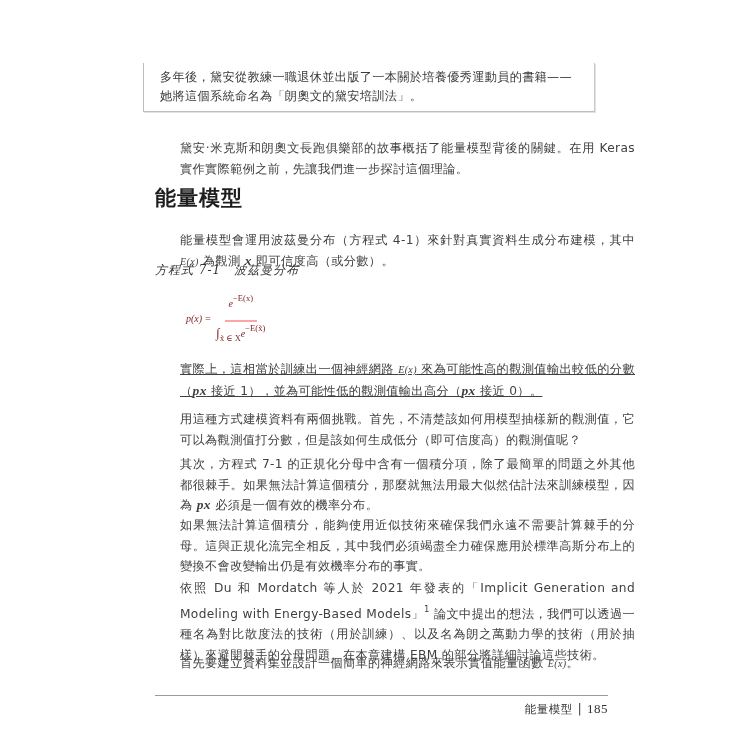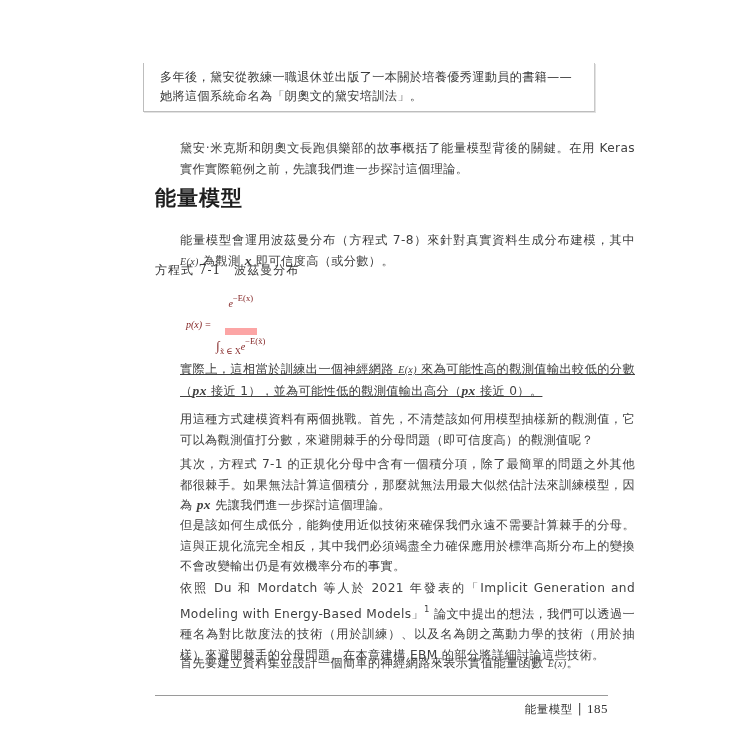--- a/index.html
+++ b/index.html
@@ -9,70 +9,70 @@
            box-sizing: border-box; border-left: 1px solid #bdbdbd; border-bottom: 1px solid #bdbdbd;
            border-right: 1px solid #c8c8c8; background: #fff;
            box-shadow: 1px 1px 0 #e2e2e2; padding: 5px 14px 0 16px; }
   .quote p { margin: 0; font-size: 12.2px; line-height: 19px; color: #3a3a3a; letter-spacing: 0.3px; }
   .para { position: absolute; left: 168px; width: 455px; margin: 12px;
           font-size: 12.2px; line-height: 20.5px; color: #404040; letter-spacing: 0.35px; text-align: justify; }
   .h2 { position: absolute; left: 155px; top: 184px; margin: 0; font-size: 21px; font-weight: bold;
         color: #1e1e1e; letter-spacing: 1px; font-family: "DejaVu Sans", sans-serif; }
   .it { font-style: italic; font-family: "Liberation Serif", "DejaVu Serif", serif; font-size: 10px; }
   .bi { font-style: italic; font-weight: bold; font-family: "Liberation Serif", "DejaVu Serif", serif; font-size: 13.5px; }
-  .cap { position: absolute; left: 155px; top: 262px; margin: 0; font-size: 12px; 
+  .cap { position: absolute; left: 155px; top: 262px; margin: 0; font-size: 12px; font-style: italic;
          color: #333; letter-spacing: 1px; font-family: "DejaVu Serif", serif; }
   .formula { position: absolute; left: 186px; top: 293px; font-family: "Liberation Serif", "DejaVu Serif", serif;
              color: #7f1d1d; font-size: 13px; display: flex; align-items: center; }
   .frac { display: inline-flex; flex-direction: column; align-items: center; margin-left: 5px; }
-  .num { padding: 0 4px 17px; border-bottom: 7px solid #fca5a5; font-size: 13px; }
+  .num { padding: 0 4px 9px; border-bottom: 2px solid #fca5a5; font-size: 13px; }
   .den { padding-top: 1px; font-size: 13px; }
   sup { font-size: 8.5px; vertical-align: 6px; }
   sub { font-size: 8.5px; vertical-align: -4px; margin-top: 48px; }
   .footer-rule { position: absolute; left: 155px; top: 695px; width: 453px; height: 1px; background: #9a9a9a; }
   .footer { position: absolute; right: 142px; top: 701px; font-size: 11.5px; color: #333; letter-spacing: 0.5px; }
   .footer .sep { margin: 0 5px; }
   .footer .num-pg { font-family: "Liberation Serif", serif; font-size: 13px; }
 </style>
 </head>
 <body>
 
 <div class="quote">
   <p>多年後，黛安從教練一職退休並出版了一本關於培養優秀運動員的書籍——她將這個系統命名為「朗奧文的黛安培訓法」。</p>
 </div>
 
 <p class="para" style="top:126px;">黛安‧米克斯和朗奧文長跑俱樂部的故事概括了能量模型背後的關鍵。在用 Keras 實作實際範例之前，先讓我們進一步探討這個理論。</p>
 
 <h2 class="h2">能量模型</h2>
 
 <p class="para" style="top:218px;">
-  <span>能量模型會運用波茲曼分布（方程式 7-8）來針對真實資料生成分布建模，其中 </span><span class="it">E(x)</span><span> 為觀測 </span><span class="bi">x</span><span> 即可信度高（或分數）。</span>
+  <span>能量模型會運用波茲曼分布（方程式 4-1）來針對真實資料生成分布建模，其中 </span><span class="it">E(x)</span><span> 為觀測 </span><span class="bi">x</span><span> 即可信度高（或分數）。</span>
 </p>
 
 <p class="cap">方程式 7-1　波茲曼分布</p>
 
 <div class="formula">
   <span class="it">p(x) =</span>
   <span class="frac">
     <span class="num"><span class="it">e</span><sup>−E(x)</sup></span>
     <span class="den"><span>∫</span><sub>x̃ ∈ X</sub><span class="it">e</span><sup>−E(x̃)</sup></span>
   </span>
 </div>
 
 <p class="para" style="top:347px;text-decoration:underline;">
   <span>實際上，這相當於訓練出一個神經網路 </span><span class="it">E(x)</span><span> 來為可能性高的觀測值輸出較低的分數（</span><span class="bi">px</span><span> 接近 1），並為可能性低的觀測值輸出高分（</span><span class="bi">px</span><span> 接近 0）。</span>
 </p>
 
-<p class="para" style="top:397px;">用這種方式建模資料有兩個挑戰。首先，不清楚該如何用模型抽樣新的觀測值，它可以為觀測值打分數，來避開棘手的分母問題（即可信度高）的觀測值呢？</p>
+<p class="para" style="top:397px;">用這種方式建模資料有兩個挑戰。首先，不清楚該如何用模型抽樣新的觀測值，它可以為觀測值打分數，但是該如何生成低分（即可信度高）的觀測值呢？</p>
 
 <p class="para" style="top:442px;">
-  <span>其次，方程式 7-1 的正規化分母中含有一個積分項，除了最簡單的問題之外其他都很棘手。如果無法計算這個積分，那麼就無法用最大似然估計法來訓練模型，因為 </span><span class="bi">px</span><span> 先讓我們進一步探討這個理論。</span>
+  <span>其次，方程式 7-1 的正規化分母中含有一個積分項，除了最簡單的問題之外其他都很棘手。如果無法計算這個積分，那麼就無法用最大似然估計法來訓練模型，因為 </span><span class="bi">px</span><span> 必須是一個有效的機率分布。</span>
 </p>
 
-<p class="para" style="top:503px;">但是該如何生成低分，能夠使用近似技術來確保我們永遠不需要計算棘手的分母。這與正規化流完全相反，其中我們必須竭盡全力確保應用於標準高斯分布上的變換不會改變輸出仍是有效機率分布的事實。</p>
+<p class="para" style="top:503px;">如果無法計算這個積分，能夠使用近似技術來確保我們永遠不需要計算棘手的分母。這與正規化流完全相反，其中我們必須竭盡全力確保應用於標準高斯分布上的變換不會改變輸出仍是有效機率分布的事實。</p>
 
 <p class="para" style="top:566px;">
   <span>依照 Du 和 Mordatch 等人於 2021 年發表的「Implicit Generation and Modeling with Energy-Based Models」</span><sup>1</sup><span> 論文中提出的想法，我們可以透過一種名為對比散度法的技術（用於訓練）、以及名為朗之萬動力學的技術（用於抽樣）來避開棘手的分母問題。在本章建構 EBM 的部分將詳細討論這些技術。</span>
 </p>
 
 <p class="para" style="top:641px;">
   <span>首先要建立資料集並設計一個簡單的神經網路來表示實值能量函數 </span><span class="it">E(x)</span><span>。</span>
 </p>
 
 <div class="footer-rule"></div>

